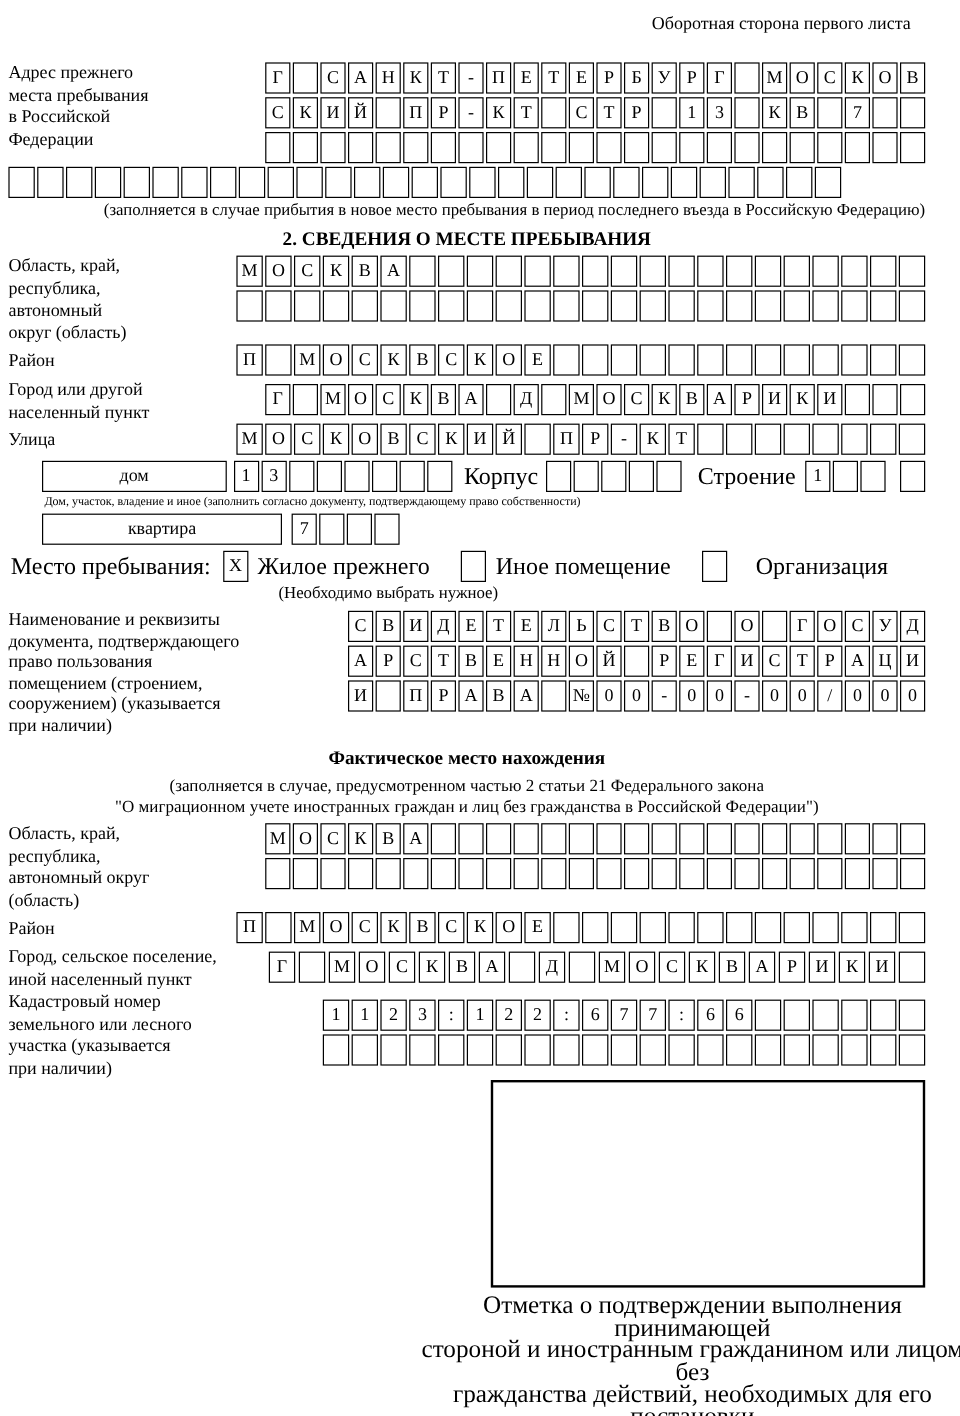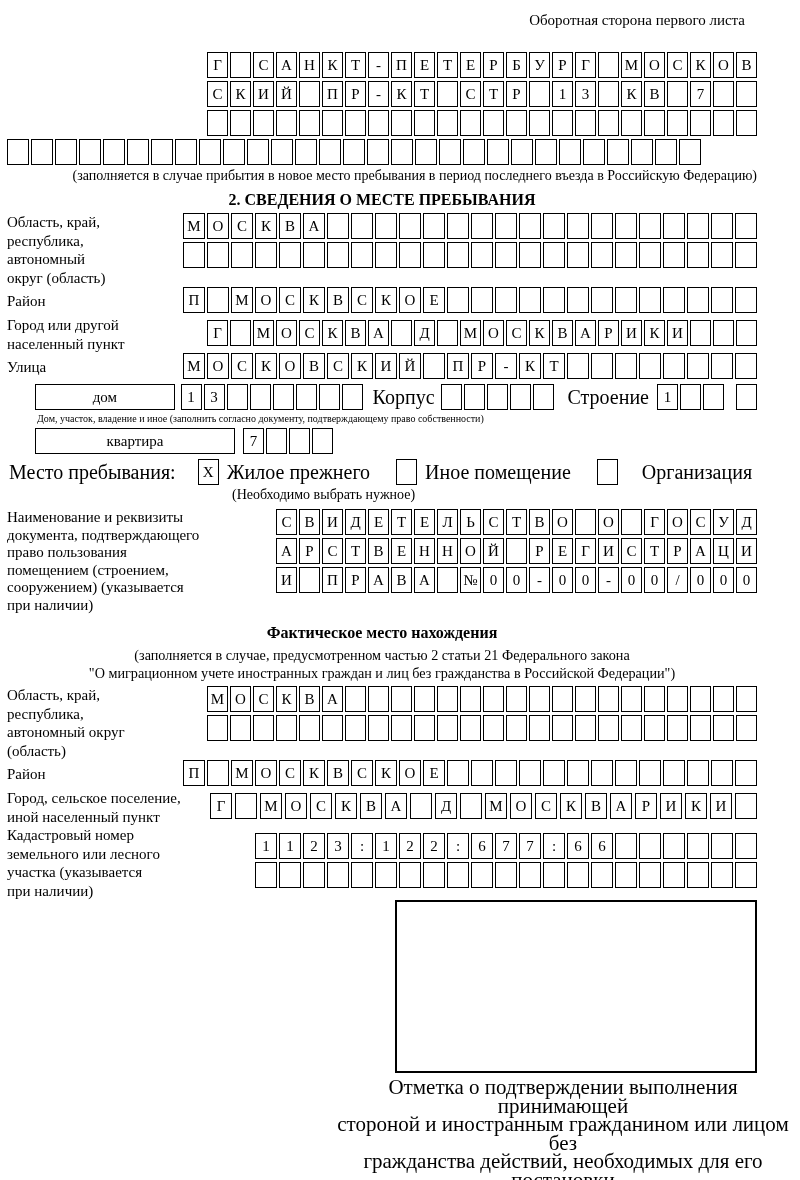--- a/index.html
+++ b/index.html
@@ -1,17 +1,17 @@
 <!DOCTYPE html>
 <html><head>
 <meta charset="utf-8">
 <style>
   html,body{margin:0;padding:0;background:#fff}
   #page{position:relative;width:800px;height:1180px;box-sizing:border-box;
-        padding:12px 43px 0 7px;overflow:hidden;color:#000;
+        padding:12px 29px 0 7px;overflow:hidden;color:#000;
         font-family:"Liberation Serif","DejaVu Serif",serif;}
   .title{text-align:right;font-size:15px;margin-right:12px}
   .lbl{font-size:15px;line-height:18.5px;white-space:pre-line}
   .note{font-size:14px;white-space:pre-line}
   .center{text-align:right}
   .section-title{font-size:16px;font-weight:bold;text-align:center;margin:7px 0 4px 0}
   .cols{display:flex}
   .vcenter{align-items:center}
   .rows{flex:1;display:flex;flex-direction:column;align-items:flex-end}
   .boxrow{display:flex;gap:2px;margin-bottom:3px;margin-left:auto}
@@ -36,20 +36,24 @@
   .factnotes{font-size:14.2px;line-height:18px;text-align:center;white-space:pre-line;margin-bottom:4px}
 </style>
 </head>
 <body>
 
 <div id="page">
 
   <div class="title">Оборотная сторона первого листа</div>
 
   <div class="cols" style="margin-top:23px">
+    <div class="lbl" style="width:168px">Адрес прежнего
+места пребывания
+в Российской
+Федерации</div>
     <div class="rows">
       <div class="boxrow">
           <span class="cell">Г</span>
           <span class="cell"></span>
           <span class="cell">С</span>
           <span class="cell">А</span>
           <span class="cell">Н</span>
           <span class="cell">К</span>
           <span class="cell">Т</span>
           <span class="cell">-</span>
@@ -347,21 +351,21 @@
     <div class="typebox" style="width:198px">квартира</div>
     <div class="inline-cells" style="margin-left:8px">
         <span class="cell">7</span>
         <span class="cell"></span>
         <span class="cell"></span>
         <span class="cell"></span>
       </div>
   </div>
 
   <div class="stayrow">
-    <div class="sublabel" style="margin-right:22px">Место пребывания:</div>
+    <div class="sublabel" style="margin-right:10px">Место пребывания:</div>
     <span class="cell">X</span>
     <div class="sublabel" style="margin:0 26px 0 8px">Жилое прежнего</div>
     <span class="cell"></span>
     <div class="sublabel" style="margin:0 26px 0 8px">Иное помещение</div>
     <span class="cell"></span>
     <div class="sublabel" style="margin:0 0 0 24px">Организация</div>
   </div>
   <div class="staynote">(Необходимо выбрать нужное)</div>
 
   <div class="cols" style="margin-top:6px">

